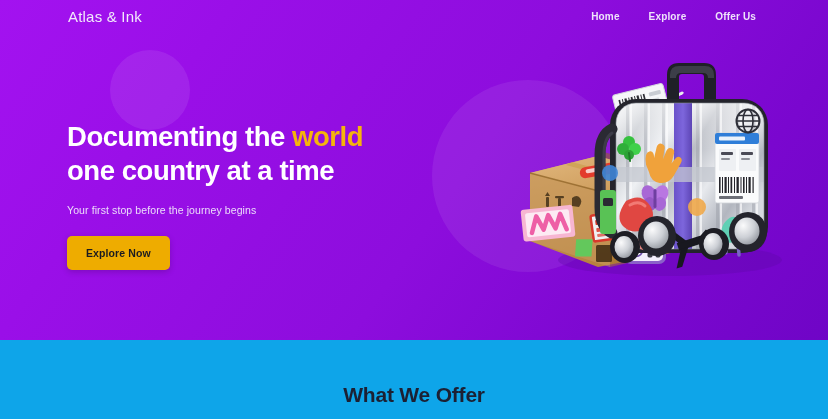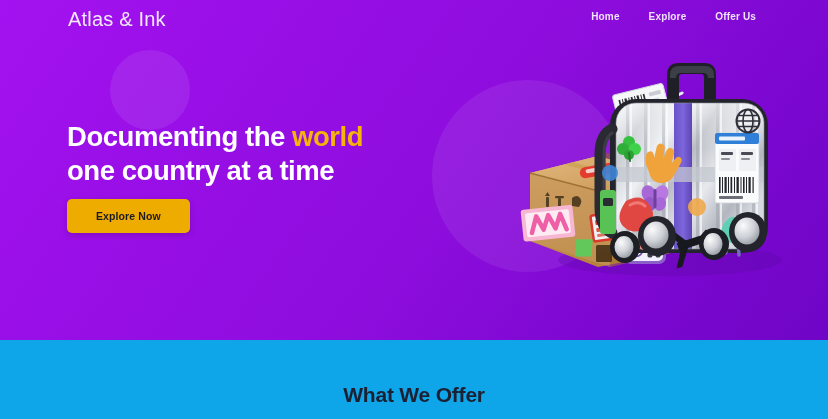--- a/index.html
+++ b/index.html
@@ -31,21 +31,21 @@
   
   .nav {
     position:absolute; left:0; top:0;
     width:828px; height:35px;
     display:flex; align-items:center;
     z-index:8;
   }
   .logo {
     position:absolute; left:68px; top:8px;
     color:#f2e9fb;
-    font-size:20px;
+    font-size:15px;
     font-weight:400;
     letter-spacing:0.2px;
     white-space:nowrap;
   }
   .nav-links {
     position:absolute; right:72px; top:11px;
     display:flex; align-items:center; gap:29px;
   }
   .nav-link {
     color:#efe2fb;
@@ -72,27 +72,27 @@
   .subhead {
     margin-top:17px;
     color:#ecdcfa;
     font-size:10.5px;
     font-weight:400;
     letter-spacing:0.1px;
     white-space:nowrap;
   }
   .cta {
     display:inline-block;
-    margin-top:12px;
+    margin-top:20px;
     background:#eeac00;
     color:#1b1b20;
     font-size:10.5px;
     font-weight:700;
     letter-spacing:0.1px;
-    padding:11px 29px;
+    padding:11px 19px;
     border:none;
     border-radius:5px;
     cursor:pointer;
     font-family:"Liberation Sans", sans-serif;
     box-shadow:0 2px 6px rgba(0,0,0,0.18);
   }
 
   
   .illo { position:absolute; left:520px; top:55px; width:290px; height:235px; z-index:7; }
 
@@ -128,20 +128,21 @@
         <a class="nav-link">Explore</a>
         <a class="nav-link">Offer Us</a>
       </div>
     </nav>
 
     <div class="hero-copy">
       <h1 class="headline">
         <span><span>Documenting the </span><span class="accent">world</span></span><br>
         <span>one country at a time</span>
       </h1>
+      <p class="subhead">Your first stop before the journey begins</p>
       <button class="cta">Explore Now</button>
     </div>
 
     <div class="illo">
       <svg viewBox="0 0 290 235" width="290" height="235" xmlns="http://www.w3.org/2000/svg" aria-hidden="true">
         <defs>
           <linearGradient id="shell" x1="0" y1="0" x2="1" y2="0.6">
             <stop offset="0" stop-color="#f4f5f7"></stop>
             <stop offset="0.18" stop-color="#c9ccd2"></stop>
             <stop offset="0.34" stop-color="#eef0f3"></stop>

